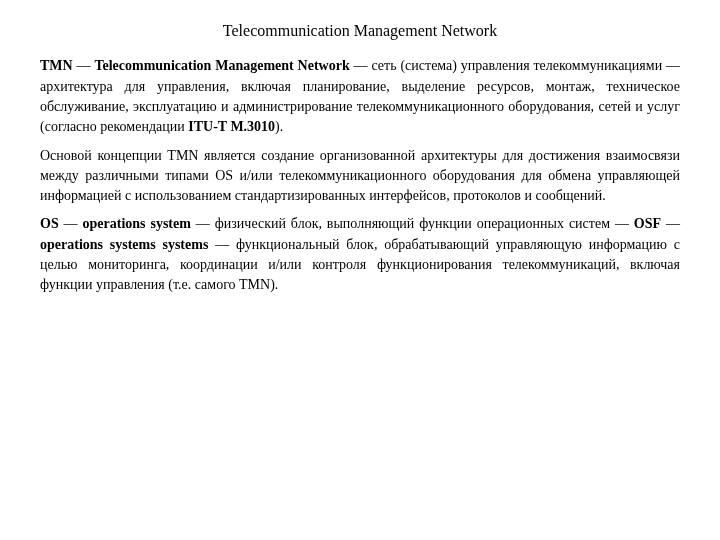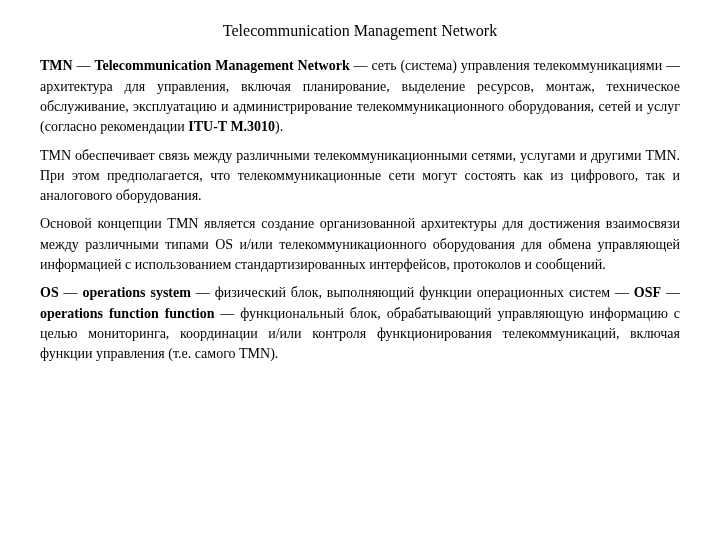--- a/index.html
+++ b/index.html
@@ -44,17 +44,16 @@
     }
   </style>
 </head>
 <body>
 
 <div class="page-container">
   <h1 class="page-title">Telecommunication Management Network</h1>
 
   <div class="content-area">
     <p class="paragraph" id="p1"><b>TMN</b> — <b>Telecommunication Management Network</b> — сеть (система) управления телекоммуникациями — архитектура для управления, включая планирование, выделение ресурсов, монтаж, техническое обслуживание, эксплуатацию и администрирование телекоммуникационного оборудования, сетей и услуг (согласно рекомендации <b>ITU-T M.3010</b>).</p>
-    <p class="paragraph" id="p2">TMN обеспечивает связь между различными телекоммуникационными сетями, услугами и другими TMN. При этом предполагается, что телекоммуникационные сети могут состоять как из цифрового, так и аналогового оборудования.</p>
     <p class="paragraph" id="p3">Основой концепции TMN является создание организованной архитектуры для достижения взаимосвязи между различными типами OS и/или телекоммуникационного оборудования для обмена управляющей информацией с использованием стандартизированных интерфейсов, протоколов и сообщений.</p>
-    <p class="paragraph" id="p4"><b>OS</b> — <b>operations system</b> — физический блок, выполняющий функции операционных систем — <b>OSF</b> — <b>operations function function</b> — функциональный блок, обрабатывающий управляющую информацию с целью мониторинга, координации и/или контроля функционирования телекоммуникаций, включая функции управления (т.е. самого TMN).</p>
+    <p class="paragraph" id="p4"><b>OS</b> — <b>operations system</b> — физический блок, выполняющий функции операционных систем — <b>OSF</b> — <b>operations systems systems</b> — функциональный блок, обрабатывающий управляющую информацию с целью мониторинга, координации и/или контроля функционирования телекоммуникаций, включая функции управления (т.е. самого TMN).</p>
   </div>
 </div>
 
 </body></html>

